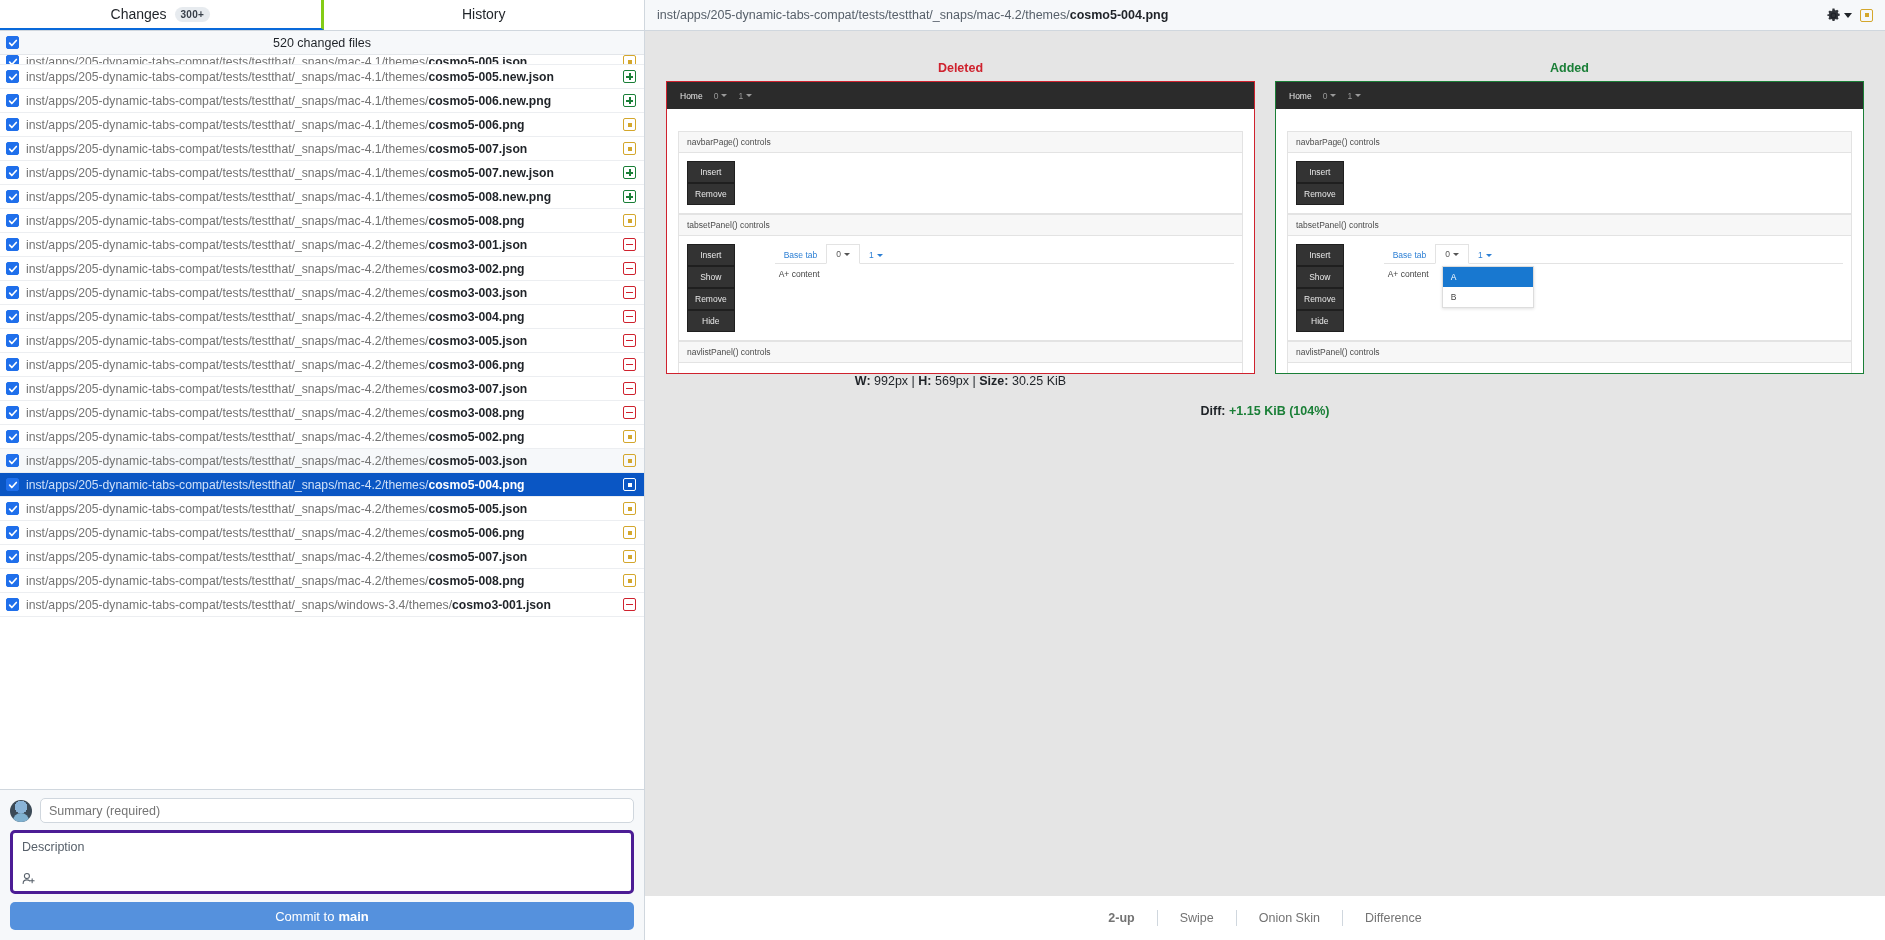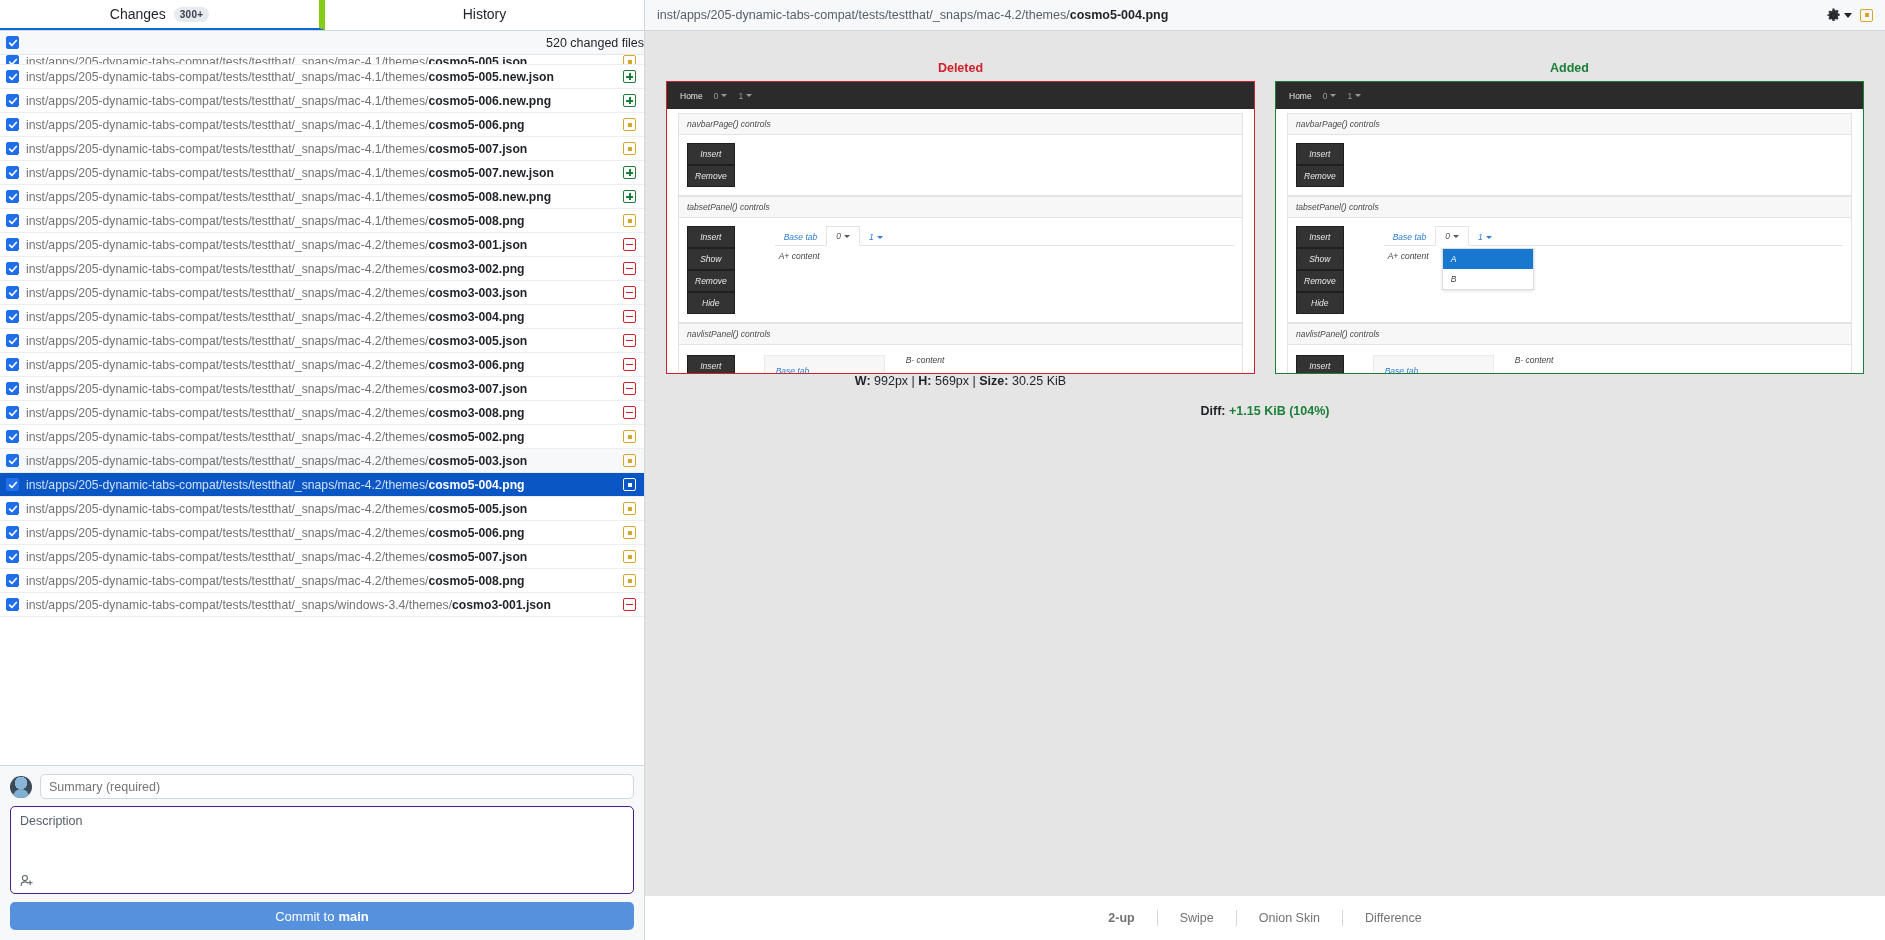--- a/index.html
+++ b/index.html
@@ -21,33 +21,33 @@
     border-right: 1px solid #d0d7de;
     position: relative;
   }
   .tabbar { display: flex; height: 31px; background: #ffffff; border-bottom: 1px solid #d0d7de; }
   .tab {
     flex: 1; display: flex; align-items: center; justify-content: center;
     gap: 8px; font-size: 14px; color: #1f2328; cursor: default;
     border-bottom: 2px solid transparent; background: #fff;
   }
   .tab.active { border-bottom: 2px solid #0969da; }
-  .tab:first-child { border-right: 6px solid #84cc16; }
+  .tab:first-child { border-right: 3px solid #84cc16; }
   .tab-badge {
     background: #e7ebef; color: #39404a; border-radius: 9px;
     font-size: 10px; font-weight: bold; padding: 2px 6px; letter-spacing: .2px;
   }
 
   .changed-header {
     height: 24px; display: flex; align-items: center;
     background: #f6f8fa; border-bottom: 1px solid #e3e6ea;
     position: relative; padding-left: 6px;
   }
   .changed-header .label {
-    position: absolute; left: 0; right: 0; text-align: right;
+    position: absolute; left: 0; right: 0; text-align: center;
     font-size: 12.5px; color: #1f2328;
   }
 
   .cb {
     width: 13px; height: 13px; border-radius: 2px; flex: 0 0 13px;
     background: #1f6feb; border: 1px solid #1f6feb;
     display: flex; align-items: center; justify-content: center;
     position: relative; z-index: 2;
   }
   .cb svg { width: 10px; height: 10px; display: block; }
@@ -95,21 +95,21 @@
   .avatar:after {
     content: ""; position: absolute; left: 3px; bottom: 0; width: 16px; height: 9px;
     border-radius: 8px 8px 0 0; background: #7fb0cf;
   }
   .summary-input {
     flex: 1 1 auto; height: 25px; border: 1px solid #d0d7de; border-radius: 5px;
     background: #fff; padding: 0 8px; font-size: 12.5px; color: #57606a;
     font-family: "Liberation Sans", sans-serif;
   }
   .desc-box {
-    margin-top: 7px; height: 88px; border: 1px solid #4c1d95; border-radius: 5px;
+    margin-top: 7px; height: 64px; border: 3px solid #4c1d95; border-radius: 5px;
     background: #fff; padding: 7px 9px; position: relative;
   }
   .desc-placeholder { font-size: 12.5px; color: #57606a; }
   .add-coauthor {
     position: absolute; left: 8px; bottom: 5px; width: 16px; height: 14px;
     color: #57606a;
   }
   .commit-btn {
     margin-top: 8px; height: 28px; width: 100%;
     background: #5591dd; color: #fff; border: none; border-radius: 5px;
@@ -149,21 +149,21 @@
   .diff-line b { color: #1a7f37; font-weight: bold; }
   .diff-line .lbl { font-weight: bold; color: #1f2328; }
 
   
   .sa { font-size: 8.5px; color: #333; background: #fff; height: 100%; }
   .sa-nav { height: 27px; background: #2b2b2b; display: flex; align-items: center; padding-left: 13px; gap: 11px; }
   .sa-nav .home { color: #e8e8e8; font-size: 8.5px; }
   .sa-nav .ni { color: #9a9a9a; font-size: 8.5px; display: flex; align-items: center; gap: 3px; }
   .cdot { width: 0; height: 0; border-left: 3px solid transparent;
           border-right: 3px solid transparent; border-top: 3.5px solid currentColor; }
-  .sa-body { padding: 4px 11px 0 11px; font-style: italic; }
+  .sa-body { padding: 22px 11px 0 11px; }
   .sa-card { border: 1px solid #e3e3e3; margin-bottom: 0; }
   .sa-card-h { background: #f7f7f7; border-bottom: 1px solid #e3e3e3; padding: 5px 8px; font-size: 8.5px; color: #4b4b4b; }
   .sa-card-b { padding: 8px; display: flex; gap: 17px; position: relative; }
   .btn-grid { display: flex; flex-direction: column; }
   .btn-col { display: flex; flex-direction: column; }
   .dkbtn {
     background: #333; color: #e9e9e9; font-size: 8.5px;
     padding: 5px 7px; min-width: 31px; text-align: center;
     border: 1px solid #1f1f1f;
   }

